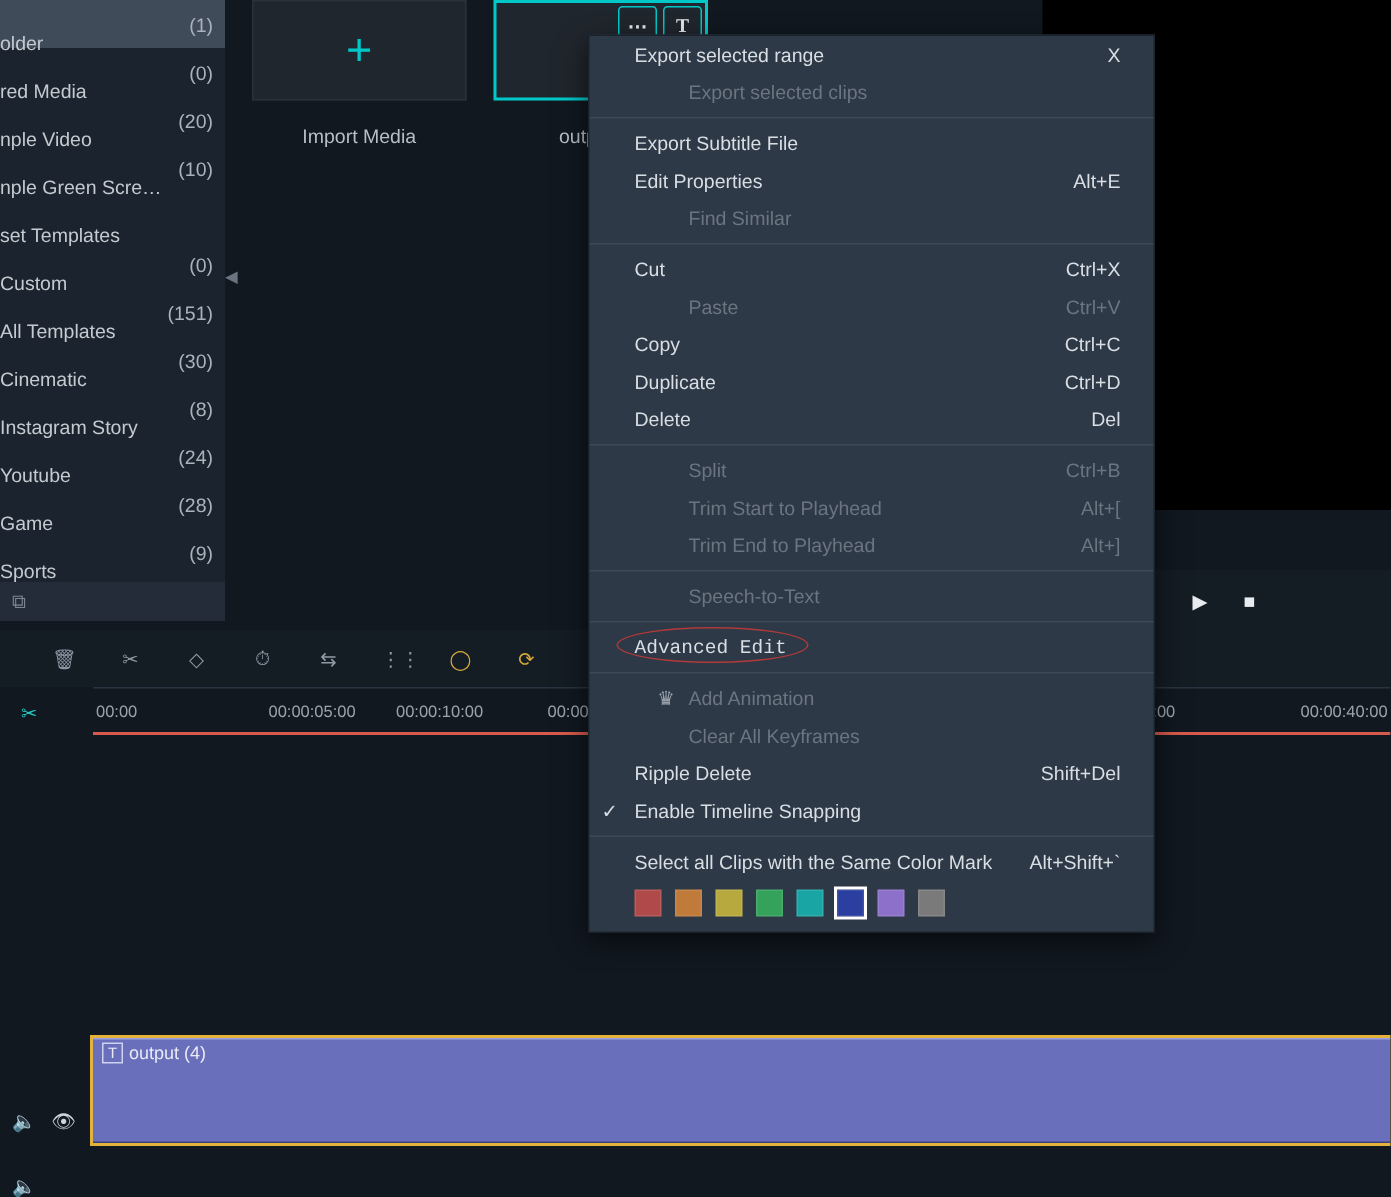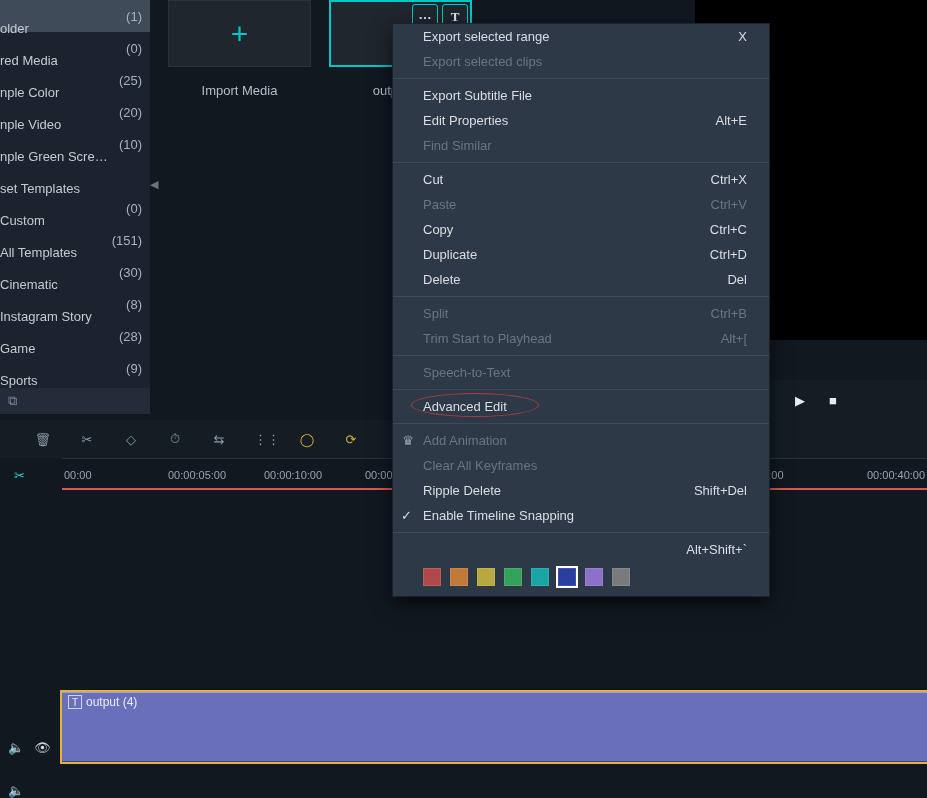--- a/index.html
+++ b/index.html
@@ -132,21 +132,21 @@
     background: #2e3947;
     border: 1px solid #1a222c;
     box-shadow: 0 6px 18px rgba(0,0,0,.6);
     z-index: 100;
   }
   .ctx-row {
     display: flex; align-items: center;
     padding: 5px 22px 5px 30px;
     color: #d9dee4; cursor: pointer; position: relative;
   }
-  .ctx-row.disabled { color: #6b7580; cursor: default; }
+  .ctx-row.disabled { color: #6b7580; cursor: default; margin-left: 36px; }
   .ctx-row .spacer { flex: 1; }
   .ctx-sep { height: 1px; background: #3d4956; margin: 4px 0; }
   .ctx-row .lead-ico {
     position: absolute; left: 8px; width: 14px; text-align: center; color: #9aa3ad;
   }
   .ctx-row .check { position:absolute; left:8px; color:#d9dee4; }
   .swatch-row { padding-top:6px; padding-bottom:10px; gap:9px; }
   .swatch { width:18px; height:18px; border:1px solid rgba(255,255,255,.1); }
   .swatch.selected { outline: 2px solid #fff; }
   .circle-highlight {
@@ -162,24 +162,20 @@
 <div class="sidebar">
   <div class="sb-item selected">
     <span class="label">older</span>
     <span class="count">(1)</span>
   </div>
   <div class="sb-item">
     <span class="label">red Media</span>
     <span class="count">(0)</span>
   </div>
   <div class="sb-item">
-    <span class="label">nple Color</span>
-    <span class="count">(25)</span>
-  </div>
-  <div class="sb-item">
     <span class="label">nple Video</span>
     <span class="count">(20)</span>
   </div>
   <div class="sb-item">
     <span class="label">nple Green Scre…</span>
     <span class="count">(10)</span>
   </div>
   <div class="sb-item">
     <span class="label">set Templates</span>
     <span class="count"></span>
@@ -192,20 +188,24 @@
     <span class="label">All Templates</span>
     <span class="count">(151)</span>
   </div>
   <div class="sb-item indent">
     <span class="label">Cinematic</span>
     <span class="count">(30)</span>
   </div>
   <div class="sb-item indent">
     <span class="label">Instagram Story</span>
     <span class="count">(8)</span>
+  </div>
+  <div class="sb-item indent">
+    <span class="label">Youtube</span>
+    <span class="count">(24)</span>
   </div>
   <div class="sb-item indent">
     <span class="label">Game</span>
     <span class="count">(28)</span>
   </div>
   <div class="sb-item indent">
     <span class="label">Sports</span>
     <span class="count">(9)</span>
   </div>
   <div class="sb-footer">
@@ -245,21 +245,21 @@
   <span class="ico">⏱</span>
   <span class="ico">⇆</span>
   <span class="ico">⋮⋮</span>
   <span class="ico" style="color:#d6a93a;">◯</span>
   <span class="ico" style="color:#d6a93a;">⟳</span>
 </div>
 <span class="side-tool">✂</span>
 
 <div class="ruler">
   <span class="tick" style="left:2px">00:00</span>
-  <span class="tick" style="left:106px">00:00:05:00</span>
+  <span class="tick" style="left:117px">00:00:05:00</span>
   <span class="tick" style="left:202px">00:00:10:00</span>
   <span class="tick" style="left:303px">00:00:15:00</span>
   <span class="tick" style="left:694px">35:00</span>
   <span class="tick" style="left:805px">00:00:40:00</span>
 </div>
 <div class="playhead-knob"></div>
 
 <div class="tracks">
   <div class="track-head" style="top:220px; height:70px;">
     <span>🔈</span>
@@ -331,28 +331,33 @@
   <div class="ctx-row disabled">
     <span>Split</span>
       <span class="spacer"></span>
     <span>Ctrl+B</span>
   </div>
   <div class="ctx-row disabled">
     <span>Trim Start to Playhead</span>
       <span class="spacer"></span>
     <span>Alt+[</span>
   </div>
+  <div class="ctx-row disabled">
+    <span>Trim End to Playhead</span>
+      <span class="spacer"></span>
+    <span>Alt+]</span>
+  </div>
   <div class="ctx-sep"></div>
 
   <div class="ctx-row disabled">
     <span>Speech-to-Text</span>
   </div>
   <div class="ctx-sep"></div>
 
-  <div class="ctx-row" style="position:relative;">
+  <div class="ctx-row" style="position:relative;font-family:Liberation Mono, monospace;">
     <span style="position:relative;">
       <span>Advanced Edit</span>
       <span class="circle-highlight"></span>
     </span>
   </div>
   <div class="ctx-sep"></div>
 
   <div class="ctx-row disabled">
     <span class="lead-ico">♛</span>
     <span>Add Animation</span>
@@ -365,20 +370,21 @@
       <span class="spacer"></span>
     <span>Shift+Del</span>
   </div>
   <div class="ctx-row">
     <span class="check">✓</span>
     <span>Enable Timeline Snapping</span>
   </div>
   <div class="ctx-sep"></div>
 
   <div class="ctx-row">
+    <span>Select all Clips with the Same Color Mark</span>
       <span class="spacer"></span>
     <span>Alt+Shift+`</span>
   </div>
   <div class="ctx-row swatch-row" id="swatch-row">
       <div class="swatch" style="background: rgb(176, 74, 74);"></div>
       <div class="swatch" style="background: rgb(192, 122, 58);"></div>
       <div class="swatch" style="background: rgb(184, 169, 62);"></div>
       <div class="swatch" style="background: rgb(53, 162, 92);"></div>
       <div class="swatch" style="background: rgb(26, 165, 165);"></div>
       <div class="swatch selected" style="background: rgb(42, 63, 160);"></div>

